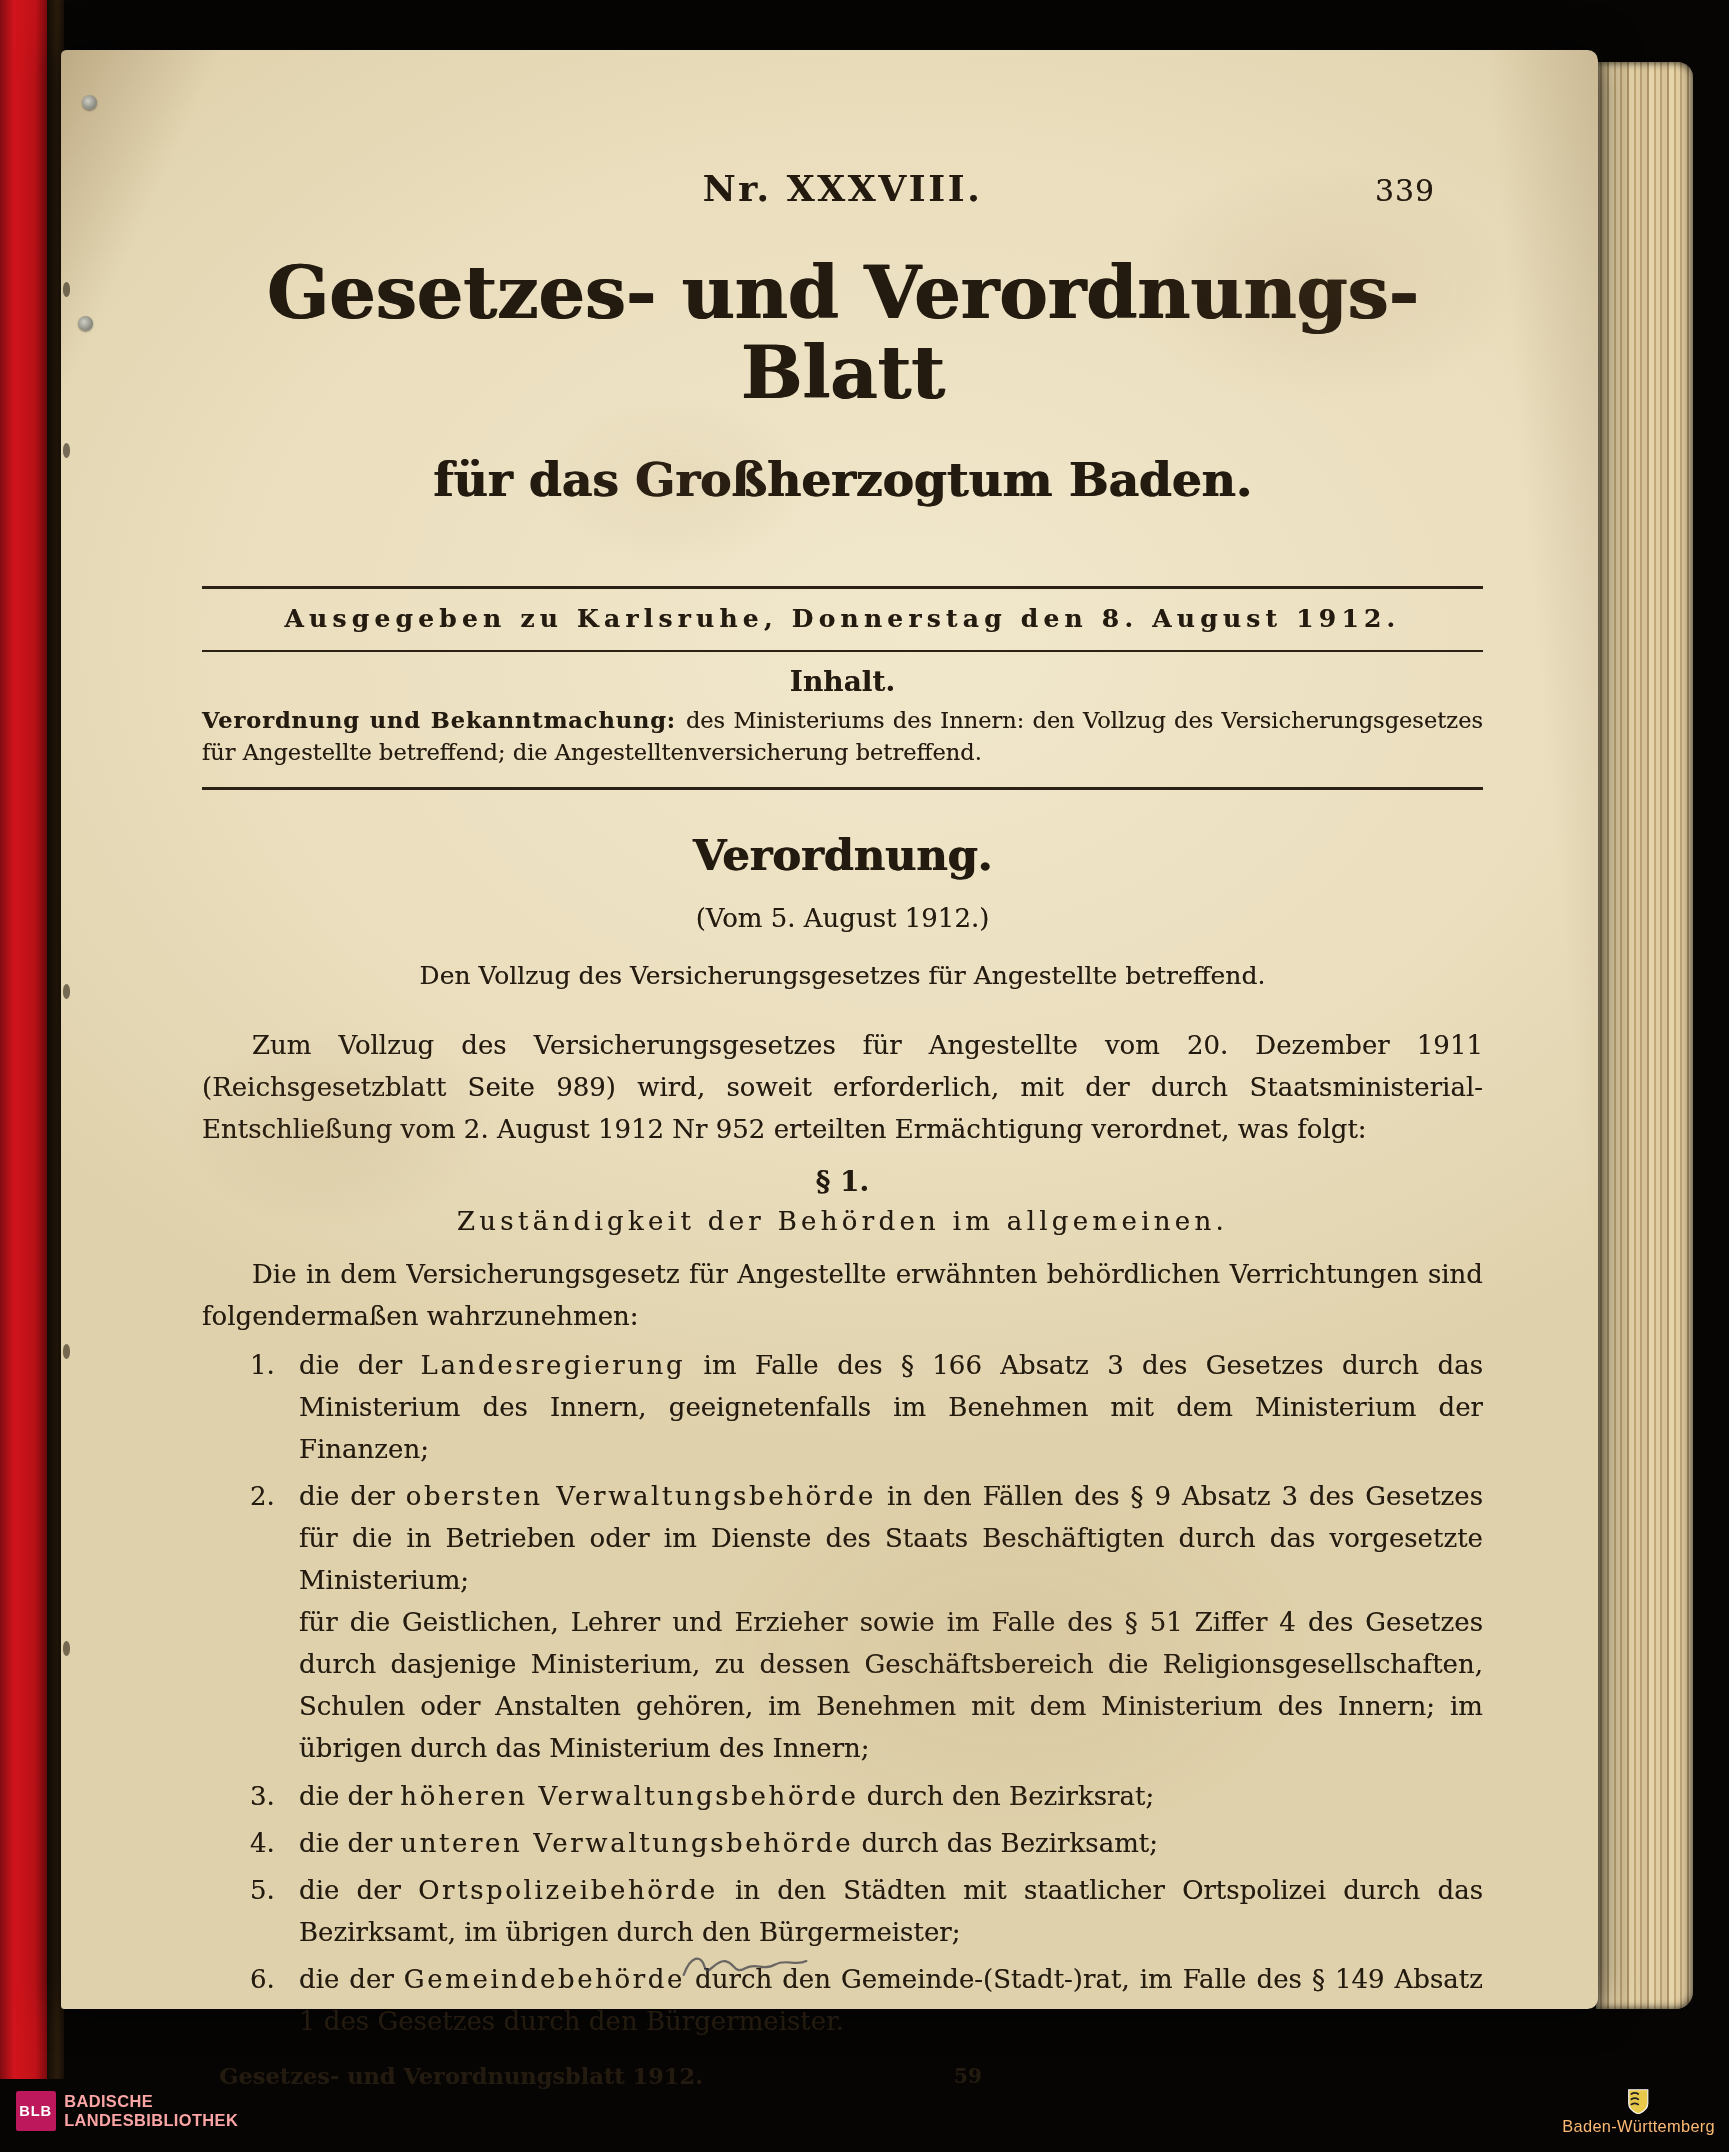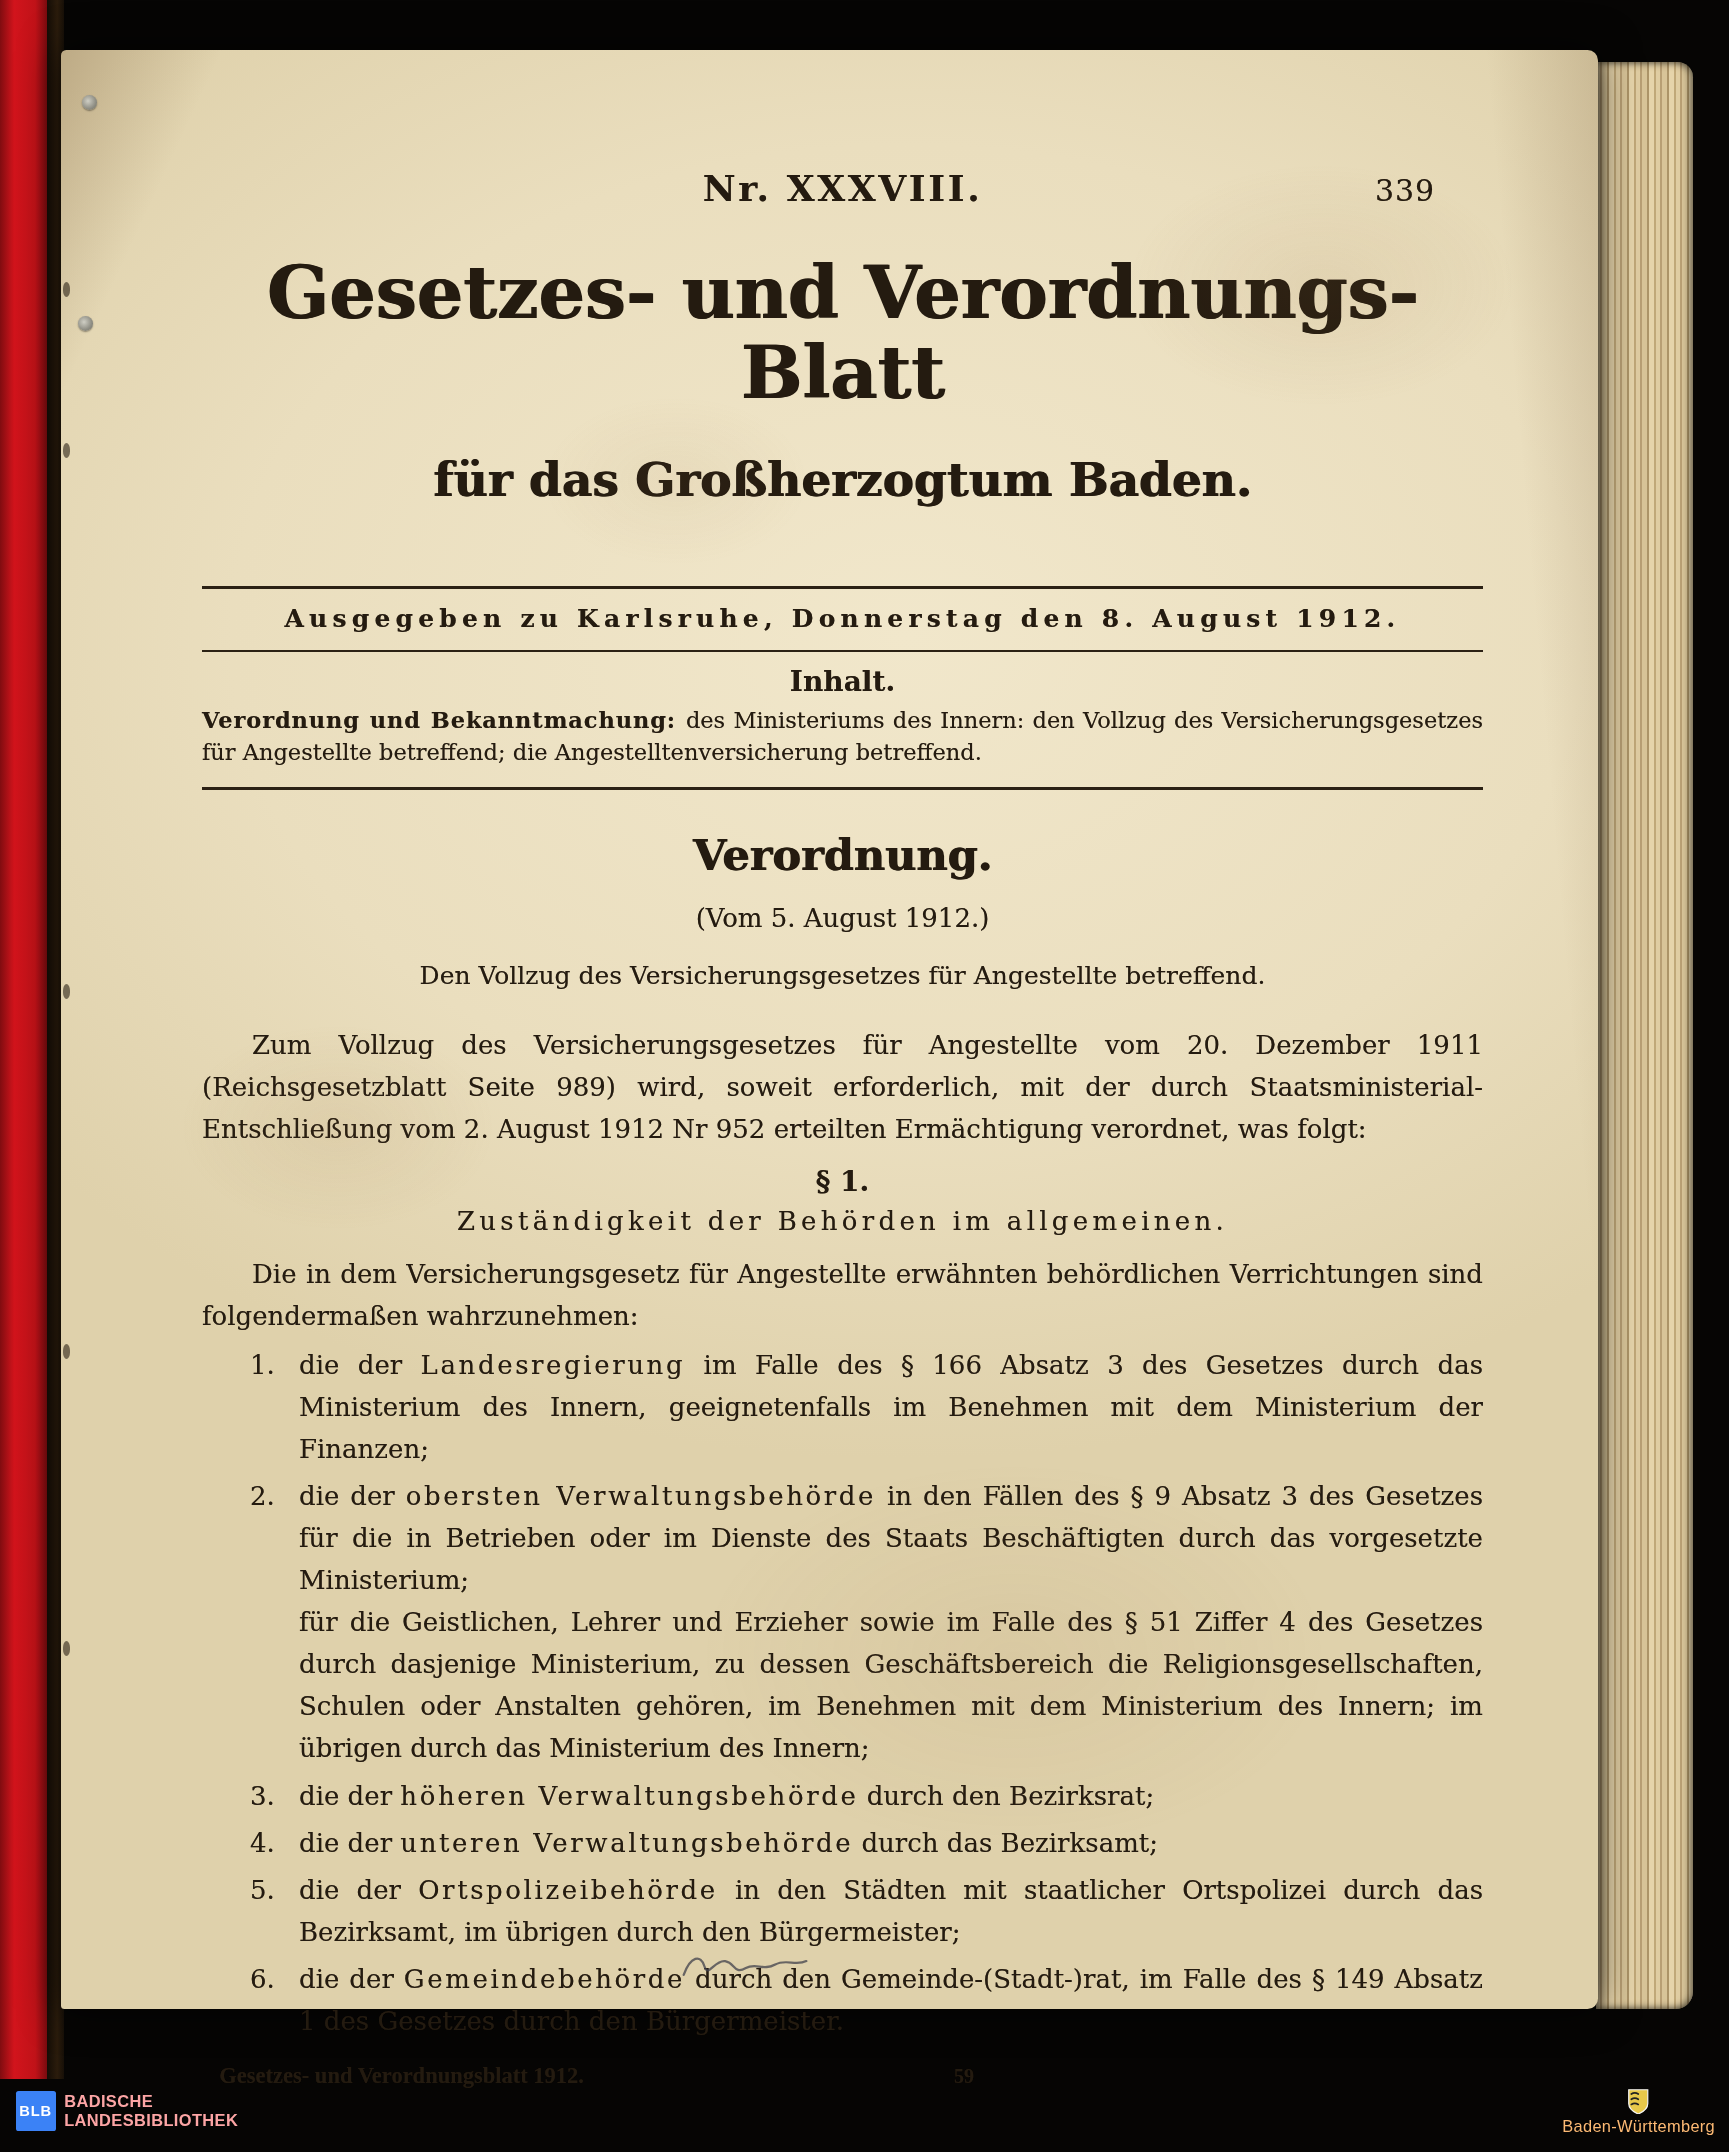--- a/index.html
+++ b/index.html
@@ -92,29 +92,29 @@
   .para { font-size:26px; line-height:42px; text-align:justify; }
   .intro { margin-top:31px; text-indent:50px; }
   .sec-num { margin-top:14px; text-align:center; font-size:28px; font-weight:bold; line-height:35px; }
   .sec-title { margin-top:5.2px; text-align:center; font-size:26px; letter-spacing:4.3px; line-height:35px; }
   .sec-intro { margin-top:14px; text-indent:50px; }
   .list { margin-top:7px; }
   .list-item { position:relative; padding-left:97px; margin-bottom:5.2px; }
   .list-item .num { position:absolute; left:48px; top:0; font-size:26px; line-height:42px; }
   .li-text { font-size:26px; line-height:42px; text-align:justify; }
   .sperr { letter-spacing:2.6px; }
-  .footer-row { position:relative; margin-top:20px; height:29px;font-family:Liberation Serif, serif; }
+  .footer-row { position:relative; margin-top:20px; height:29px; }
   .foot-left { position:absolute; left:17.3px; font-size:22.5px; font-weight:bold; line-height:28px; }
   .foot-num { position:absolute; left:752px; font-size:20px; font-weight:bold; line-height:28px; }
   .squiggle { position:absolute; left:619px; top:1899px; opacity:.75; }
 
   
   .blb { position:absolute; left:15.6px; bottom:21px; display:flex; align-items:center;
          font-family:"Liberation Sans","DejaVu Sans",sans-serif; }
-  .blb-box { width:40px; height:40px; background:#3b82f6; border-radius:2.6px;
+  .blb-box { width:40px; height:40px; background:#be185d; border-radius:2.6px;
              display:flex; align-items:center; justify-content:center;
              color:#fff; font-weight:bold; font-size:14.7px; letter-spacing:0.9px; }
   .blb-text { margin-left:8.6px; color:#fca5a5; font-weight:bold; font-size:16.4px;
               line-height:19px; letter-spacing:0.4px; }
   .bw { position:absolute; right:14px; bottom:15.6px; text-align:center; color:#fdba74;
         font-family:"Liberation Sans","DejaVu Sans",sans-serif; }
   .bw-text { font-size:16.4px; margin-top:3.5px; letter-spacing:0.3px; }
   .crest { display:block; margin:0 auto; }
 </style>
 </head>

